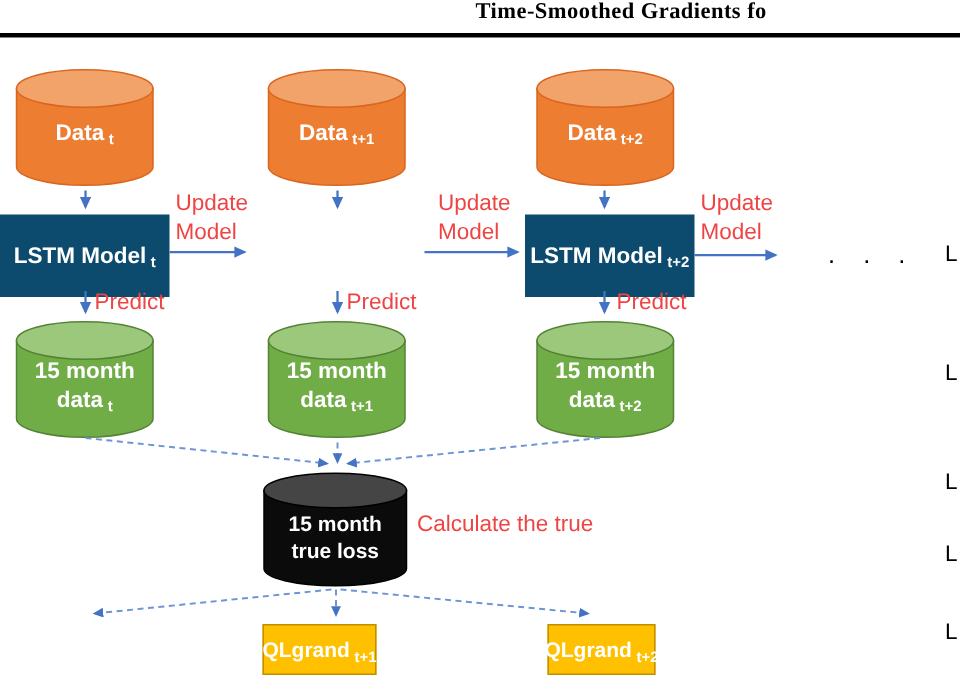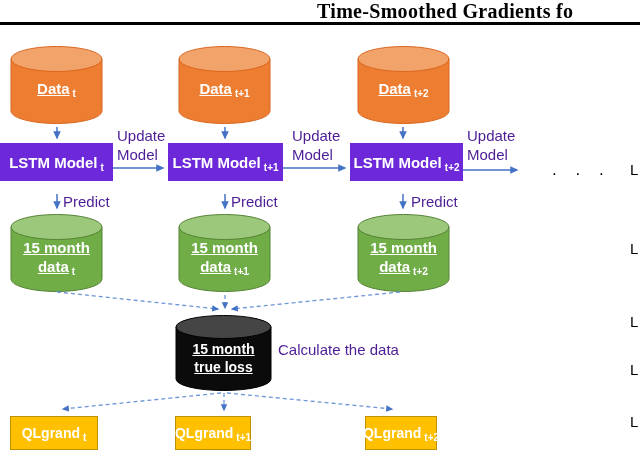--- a/index.html
+++ b/index.html
@@ -2,46 +2,45 @@
 <html><head>
 <meta charset="utf-8">
 <style>
   html,body { margin:0; padding:0; background:#fff; }
   .page {
     position:relative; width:640px; height:454px; background:#ffffff;
     overflow:hidden; font-family:"Liberation Sans", sans-serif; color:#000;
   }
   .title {
     position:absolute; left:317px; top:0px;
-    font-family:"Liberation Serif", serif; font-weight:bold; font-size:20px;
+    font-family:"Liberation Serif", serif; font-weight:bold; font-size:15px;
     white-space:nowrap; letter-spacing:0.3px;
   }
   .rule { position:absolute; left:0; top:22px; width:640px; height:2.5px; background:#000; }
 
   .cyl { position:absolute; width:93px; height:80px; }
   .cyl svg { position:absolute; left:0; top:0; }
   .cyl .lbl {
     position:absolute; left:0; right:0; top:0; bottom:0;
     display:flex; flex-direction:column; align-items:center; justify-content:center;
     padding-top:9px; color:#fff; font-weight:bold; font-size:15px; line-height:19px;
     text-align:center;
-    text-decoration:underline;
   }
   .cyl.black { width:97px; height:78px; }
   .cyl.black .lbl { font-size:14px; line-height:18px; padding-top:10px; }
 
   .box {
     position:absolute; display:flex; align-items:center; justify-content:center;
     color:#fff; font-weight:bold; box-sizing:border-box;
   }
-  .lstm { top:143px; height:38px; background:#6d28d9; font-size:15px; }
+  .lstm { top:143px; height:55px; background:#0c4a6e; font-size:15px; }
   .grad { top:416px; height:34px; background:#FFC000; border:1.5px solid #BF9000; font-size:14px; }
 
   .sub { font-size:10px; position:relative; top:3px; margin-left:3px; font-weight:bold; }
-  .note { position:absolute; font-size:15px; color:#4c1d95; white-space:nowrap; }
+  .note { position:absolute; font-size:15px; color:#ef4444; white-space:nowrap; }
   .um { line-height:19px; }
   .dots { position:absolute; font-size:17px; letter-spacing:7px; color:#000; }
   .lfrag { position:absolute; left:630px; font-size:15px; color:#000; }
   .overlay { position:absolute; left:0; top:0; pointer-events:none; }
 </style>
 </head>
 <body>
 
 <div class="page">
 
@@ -71,23 +70,20 @@
       <path d="M1,14 V66 a45.5,12.5 0 0 0 91,0 V14 Z" fill="#ED7D31" stroke="#D9661E" stroke-width="1"></path>
       <ellipse cx="46.5" cy="14" rx="45.5" ry="12.5" fill="#F2A369" stroke="#D9661E" stroke-width="1"></ellipse>
     </svg>
     <div class="lbl">
       <span><span>Data</span><span class="sub">t+2</span></span>
     </div>
   </div>
 
   <div class="box lstm" style="left:0;width:113px">
     <span><span>LSTM Model</span><span class="sub">t</span></span>
-  </div>
-  <div class="box lstm" style="left:168px;width:115px">
-    <span><span>LSTM Model</span><span class="sub">t+1</span></span>
   </div>
   <div class="box lstm" style="left:350px;width:113px">
     <span><span>LSTM Model</span><span class="sub">t+2</span></span>
   </div>
 
   <div class="note um" style="left:117px;top:126px">
     <div>Update</div>
       <div>Model</div>
   </div>
   <div class="note um" style="left:292px;top:126px">
@@ -137,25 +133,22 @@
   <div class="cyl black" style="left:175px;top:314px">
     <svg width="97" height="78" viewBox="0 0 97 78">
       <path d="M1,13 V65 a47.5,11.5 0 0 0 95,0 V13 Z" fill="#0B0B0B" stroke="#000" stroke-width="1"></path>
       <ellipse cx="48.5" cy="13" rx="47.5" ry="11.5" fill="#454545" stroke="#000" stroke-width="1"></ellipse>
     </svg>
     <div class="lbl">
       <span>15 month</span>
       <span>true loss</span>
     </div>
   </div>
-  <div class="note" style="left:278px;top:341px">Calculate the data</div>
+  <div class="note" style="left:278px;top:341px">Calculate the true</div>
 
-  <div class="box grad" style="left:10px;width:88px">
-    <span><span>QLgrand</span><span class="sub">t</span></span>
-  </div>
   <div class="box grad" style="left:175px;width:76px">
     <span><span>QLgrand</span><span class="sub">t+1</span></span>
   </div>
   <div class="box grad" style="left:365px;width:72px">
     <span><span>QLgrand</span><span class="sub">t+2</span></span>
   </div>
 
   <div class="dots" style="left:552px;top:160px">. . .</div>
 
   <div class="lfrag" style="top:161px">L</div>

